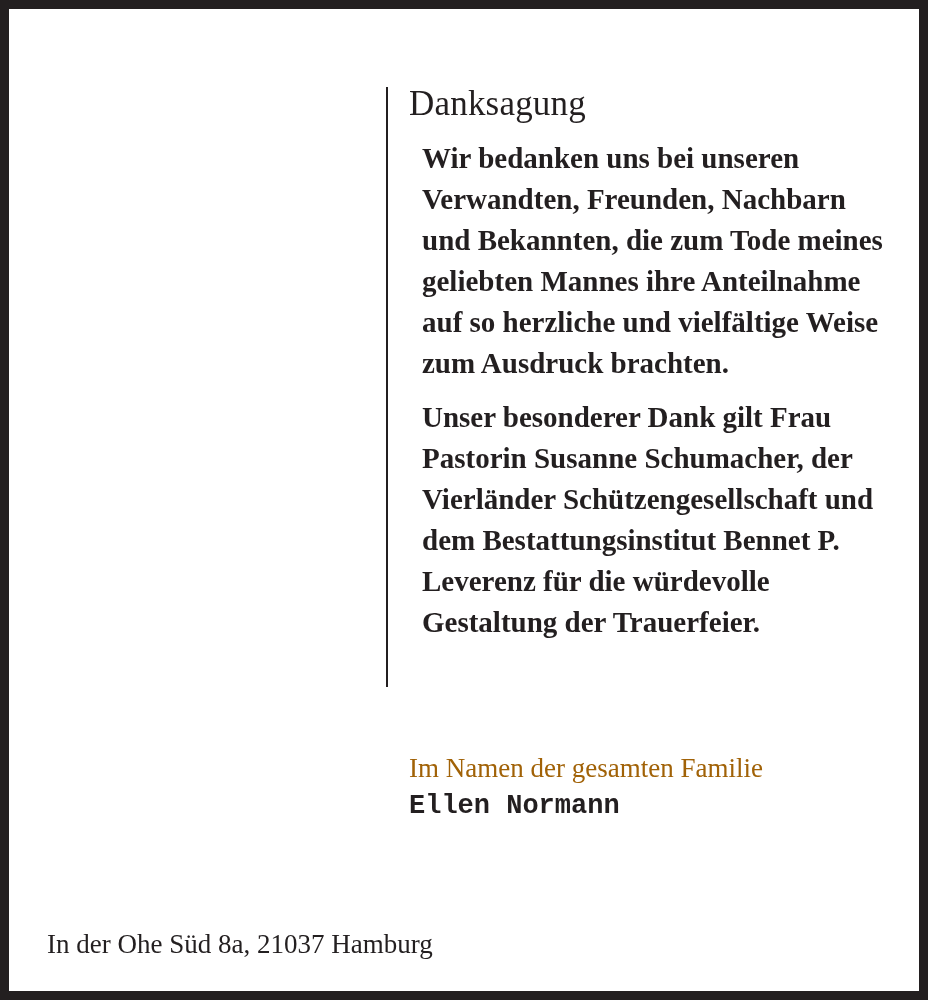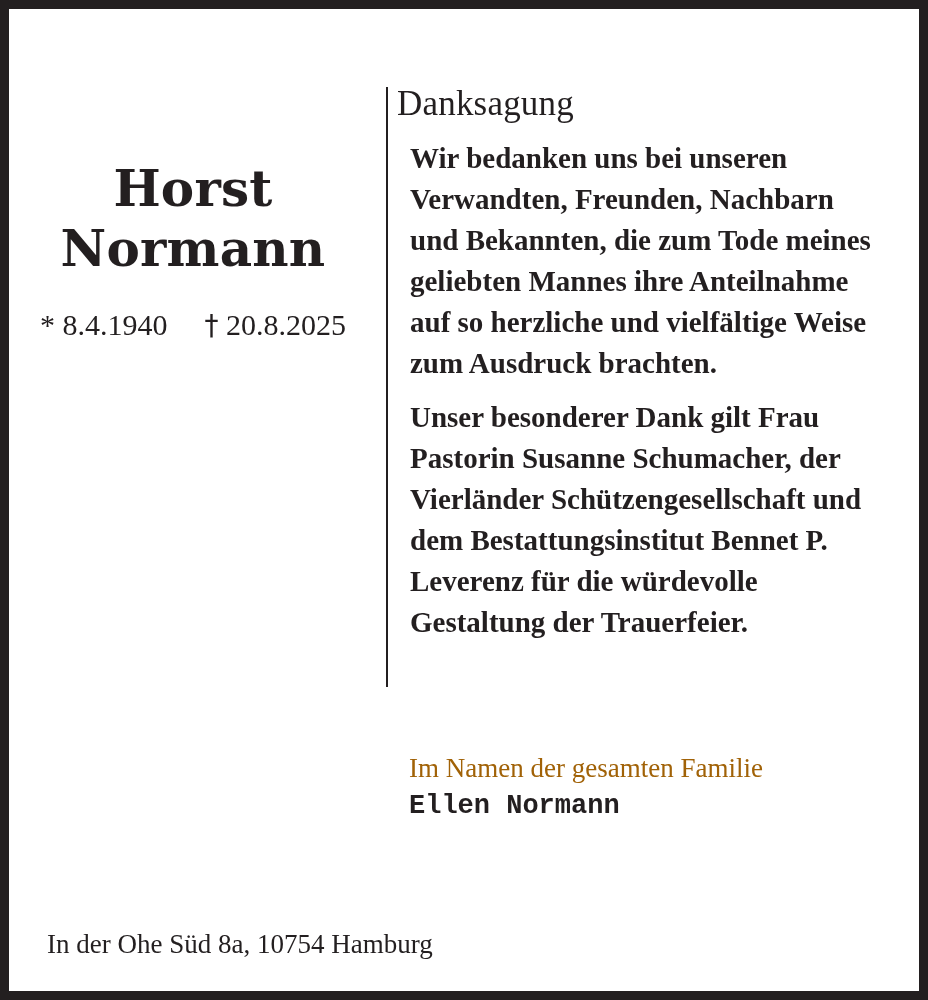--- a/index.html
+++ b/index.html
@@ -93,21 +93,21 @@
     left: 377px;
     top: 78px;
     width: 2px;
     height: 600px;
     background: #231f20;
   }
 
   
   .col-right {
     position: absolute;
-    left: 388px;
+    left: 400px;
     top: 74px;
     width: 500px;
   }
 
   .heading {
     font-family: "Liberation Serif", "DejaVu Serif", serif;
     font-size: 35px;
     line-height: 42px;
     margin: 0 0 12px 0;
     font-weight: 400;
@@ -162,45 +162,32 @@
   }
 </style>
 </head>
 <body>
 
 <div class="notice">
   <div class="inner">
 
     <div class="columns">
 
-      <div class="col-left">
-        <div class="deceased-name">
-          <span class="line">Horst</span>
-          <span class="line">Normann</span>
-        </div>
-        <div class="dates">
-          <span>*</span>
-          <span>8.4.1940</span>
-          <span class="gap"></span>
-          <span class="cross">†</span>
-          <span>20.8.2025</span>
-        </div>
-      </div>
 
       <div class="divider"></div>
 
       <div class="col-right">
         <div class="heading">Danksagung</div>
         <p class="para">Wir bedanken uns bei unseren Verwandten, Freunden, Nachbarn und Bekannten, die zum Tode meines geliebten Mannes ihre Anteilnahme auf so herzliche und vielfältige Weise zum Ausdruck brachten.</p>
         <p class="para">Unser besonderer Dank gilt Frau Pastorin Susanne Schumacher, der Vierländer Schützengesellschaft und dem Bestattungsinstitut Bennet P. Leverenz für die würdevolle Gestaltung der Trauerfeier.</p>
       </div>
 
       <div class="signature">
         <div class="sig-line">Im Namen der gesamten Familie</div>
         <div class="sig-name">Ellen Normann</div>
       </div>
 
     </div>
 
-    <div class="footer">In der Ohe Süd 8a, 10754 Hamburg</div>
+    <div class="footer">In der Ohe Süd 8a, 21037 Hamburg</div>
 
   </div>
 </div>
 
 </body></html>

